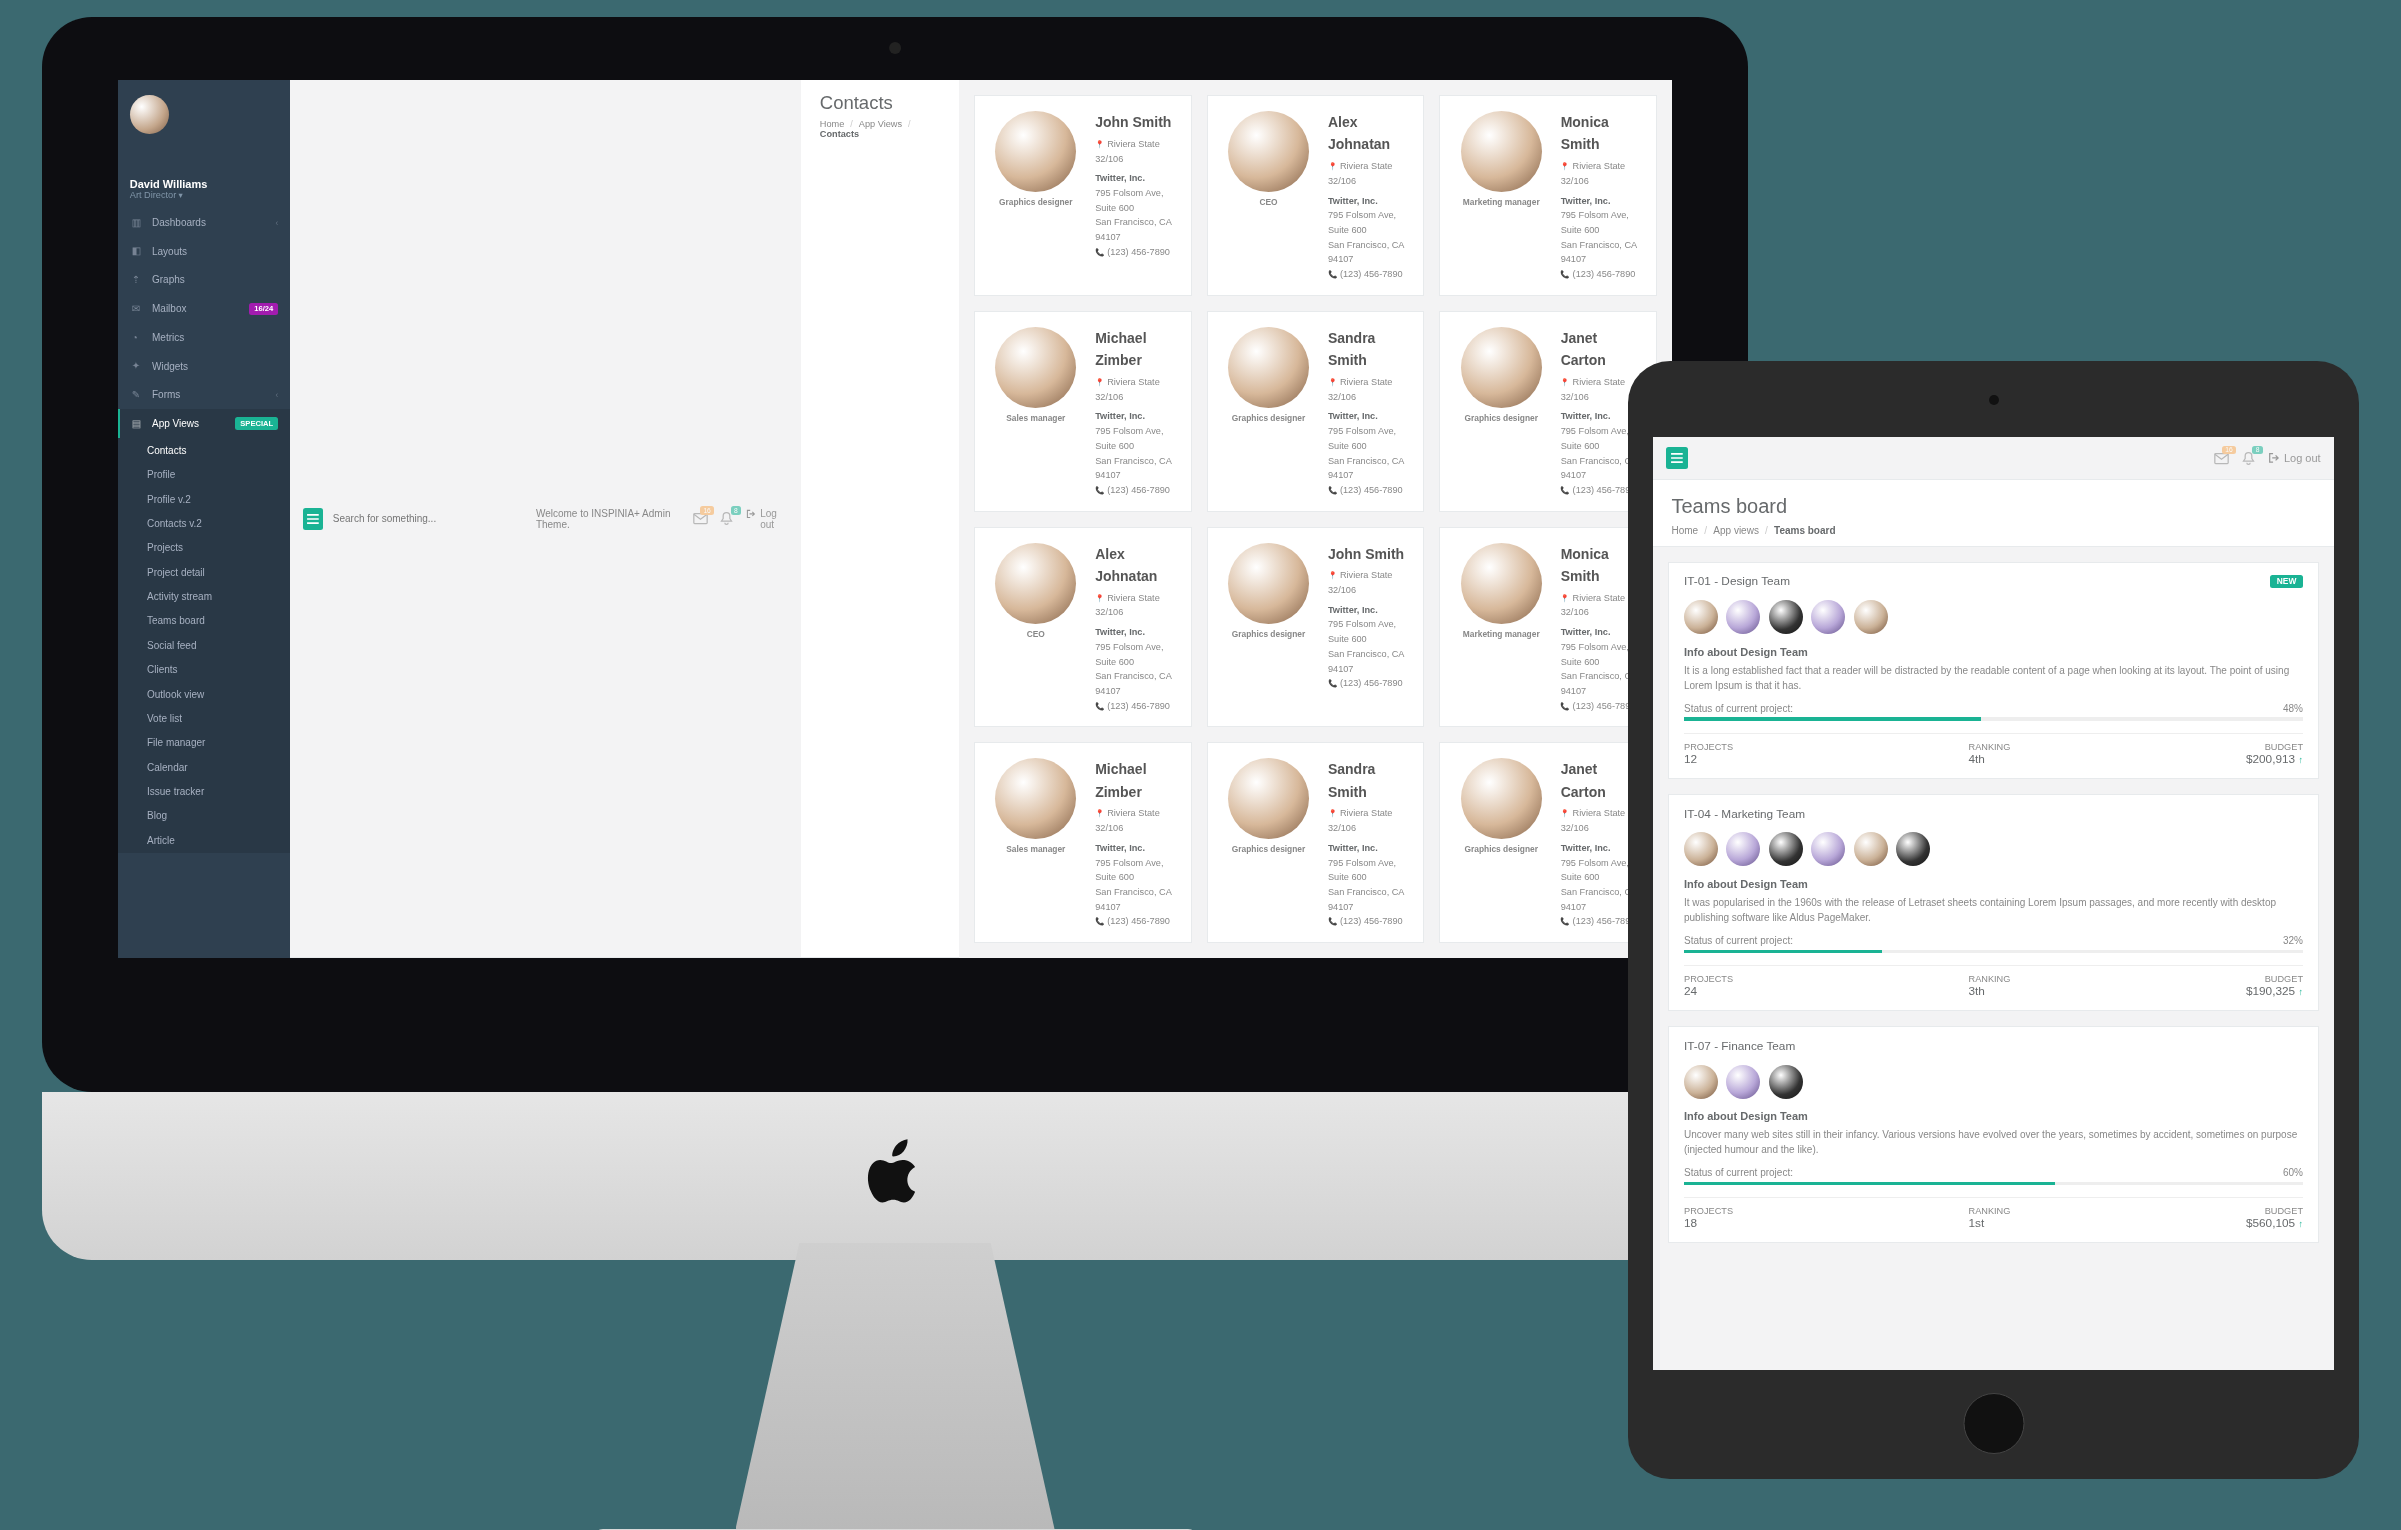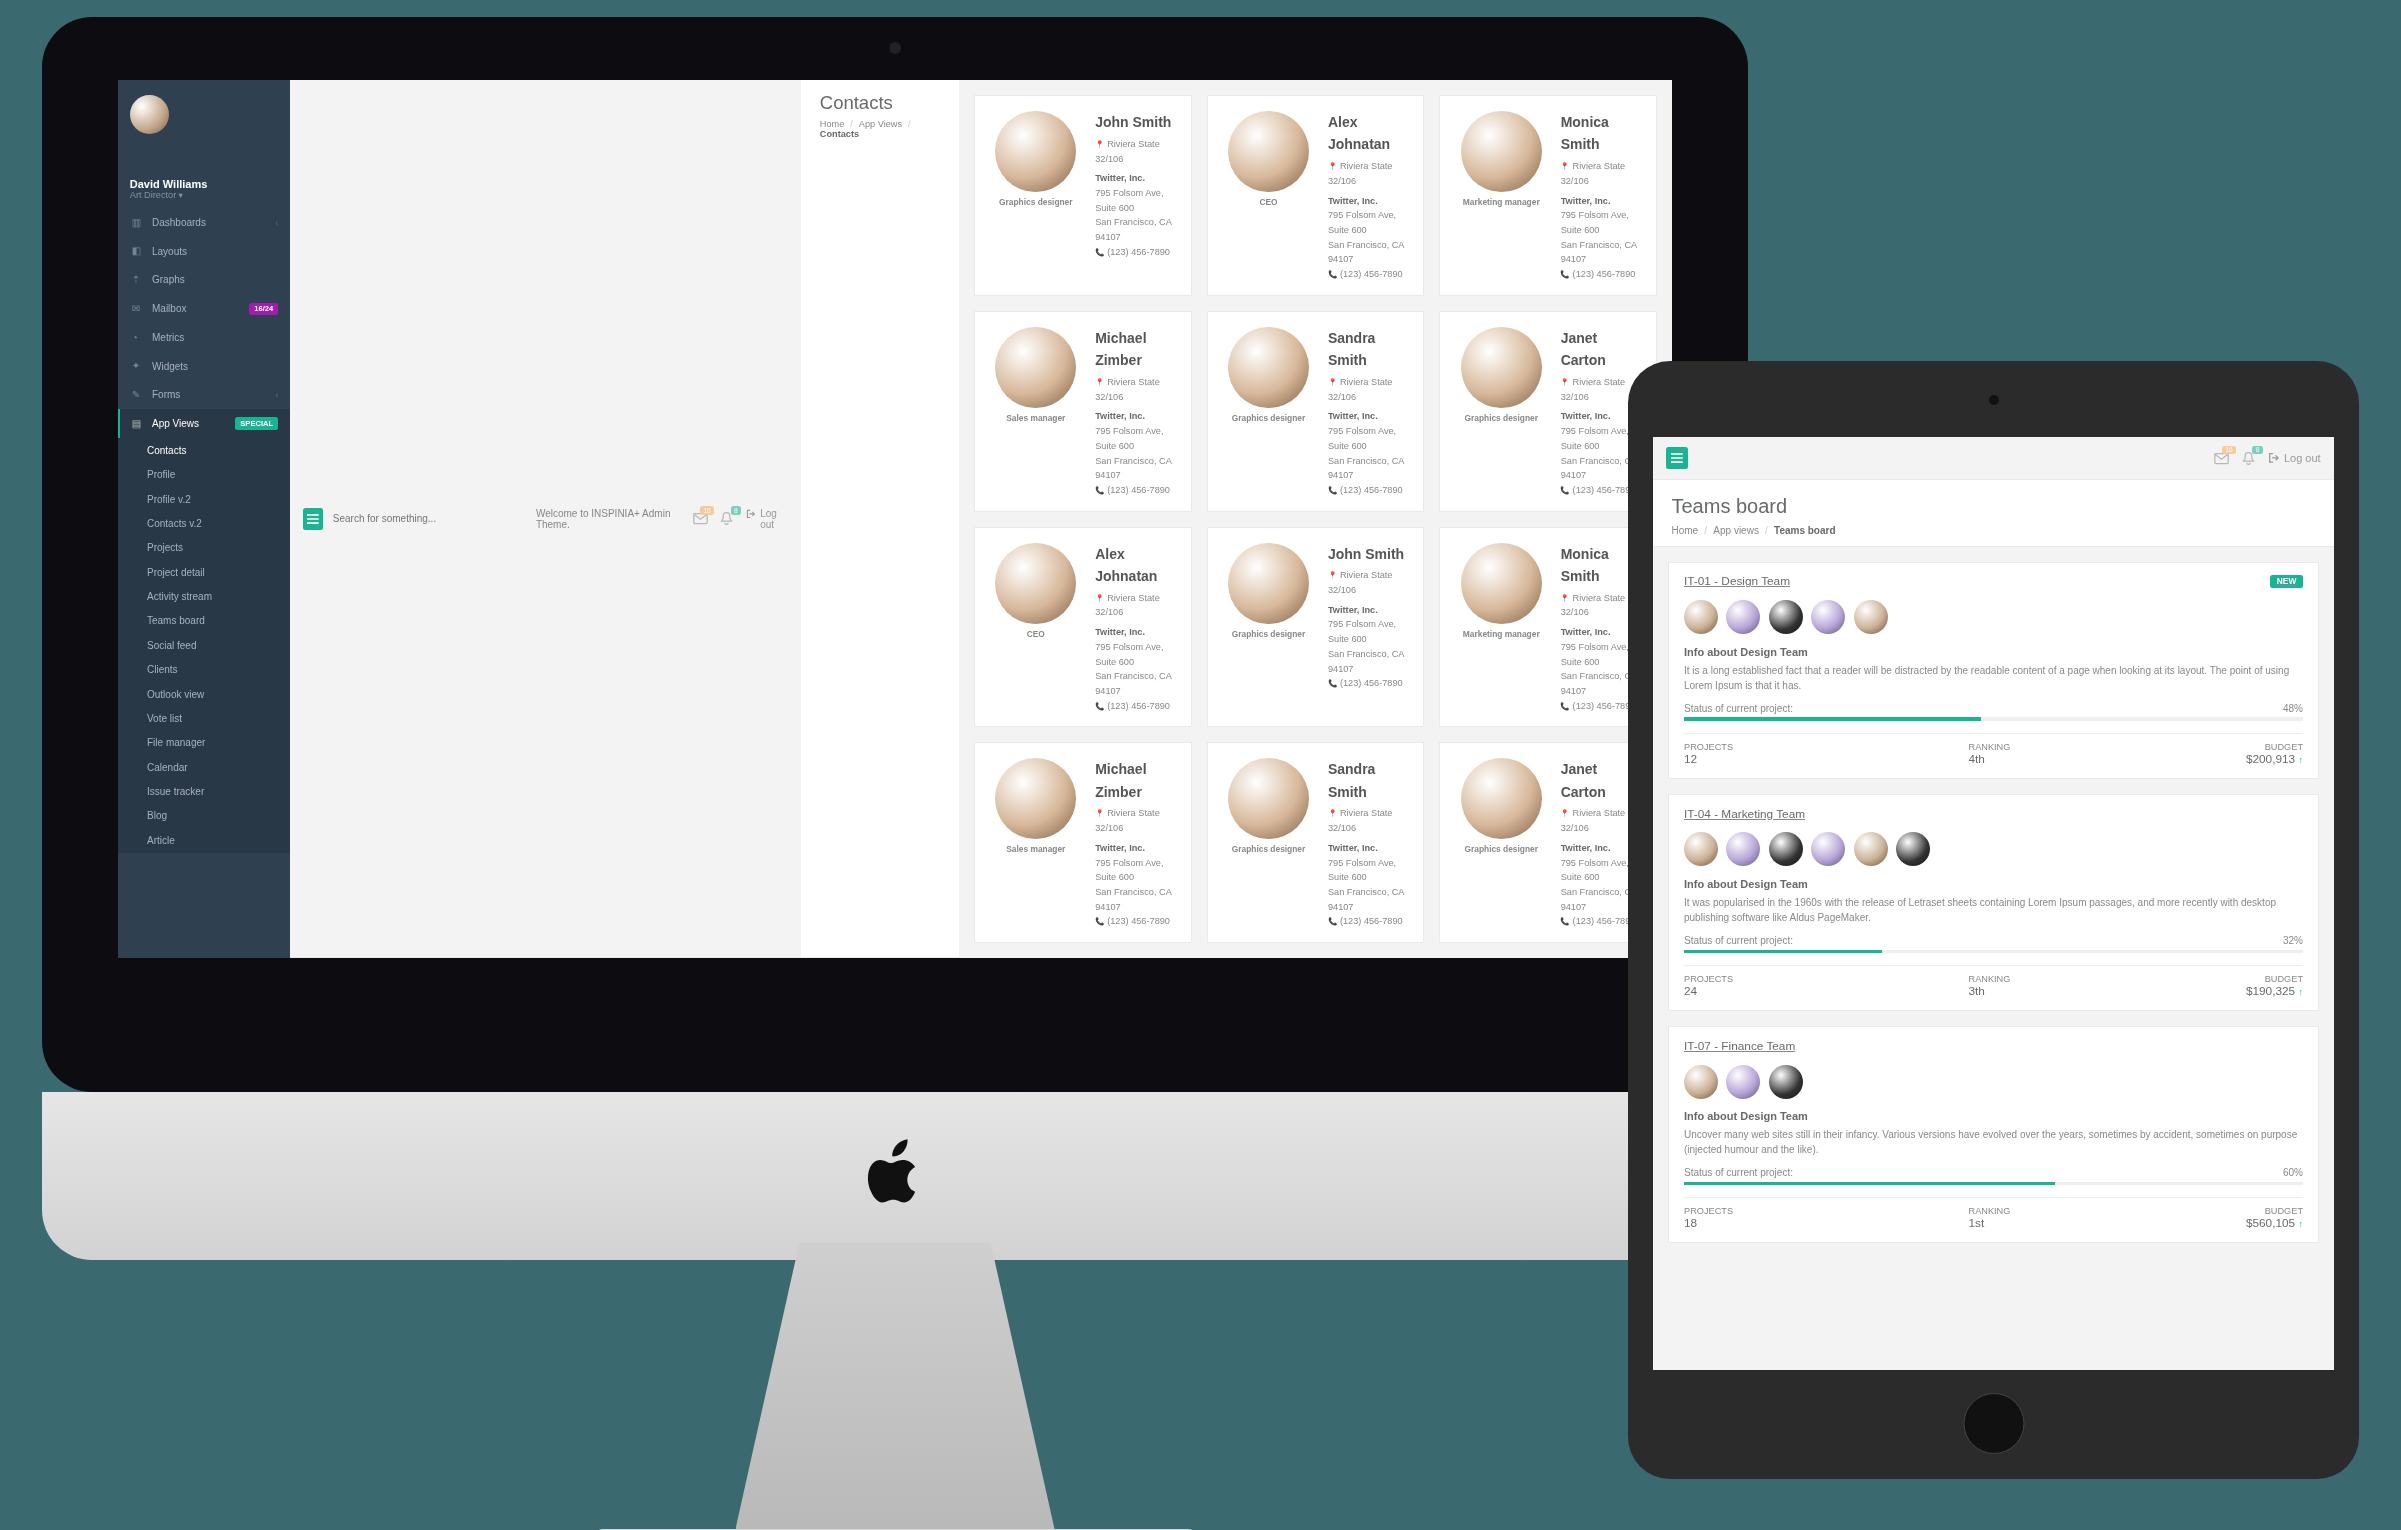--- a/index.html
+++ b/index.html
@@ -159,21 +159,21 @@
 .ipad-top {
   background:#f3f3f4; border-bottom:0.8px solid #e7eaec;
   display:flex; align-items:center; gap:10px; padding:10px 13.4px;
   font-size:11px; color:#888;
 }
 .ipad-head { background:#fff; border-bottom:0.8px solid #e7eaec; padding:15px 18.5px 10px; }
 .ipad-head h1 { font-size:20px; color:#676a6c; font-weight:400; }
 .ipad-head .breadcrumb { font-size:10px; margin-top:6.7px; }
 .teams { padding:15px; display:flex; flex-direction:column; gap:15px; overflow:auto; }
 .tcard { background:#fff; border:0.8px solid #e7eaec; padding:11.8px 15px; font-size:10px; color:#888; }
-.tcard .row1 { display:flex; justify-content:space-between; align-items:center; margin-bottom:11.8px;text-decoration:underline; }
+.tcard .row1 { display:flex; justify-content:space-between; align-items:center; margin-bottom:11.8px; }
 .tcard .tname { color:#676a6c; font-size:11.8px; font-weight:400; }
 .tcard .badge-new { background:#1ab394; color:#fff; font-size:8.4px; padding:1.7px 6.7px; border-radius:2.5px; font-weight:600; }
 .members { display:flex; gap:8.4px; margin-bottom:11.8px; }
 .members .m {
   width:34px; height:34px; border-radius:50%;
   background: radial-gradient(circle at 35% 30%,#fff,#cbb298 55%,#6f4d34);
 }
 .members .m:nth-child(2n){ background: radial-gradient(circle at 35% 30%,#fff,#b8a7d8 55%,#5e4b86); }
 .members .m:nth-child(3n){ background: radial-gradient(circle at 35% 30%,#fff,#333 60%,#111); }
 .tcard h4 { color:#676a6c; font-size:11px; font-weight:600; margin-bottom:5px; }

